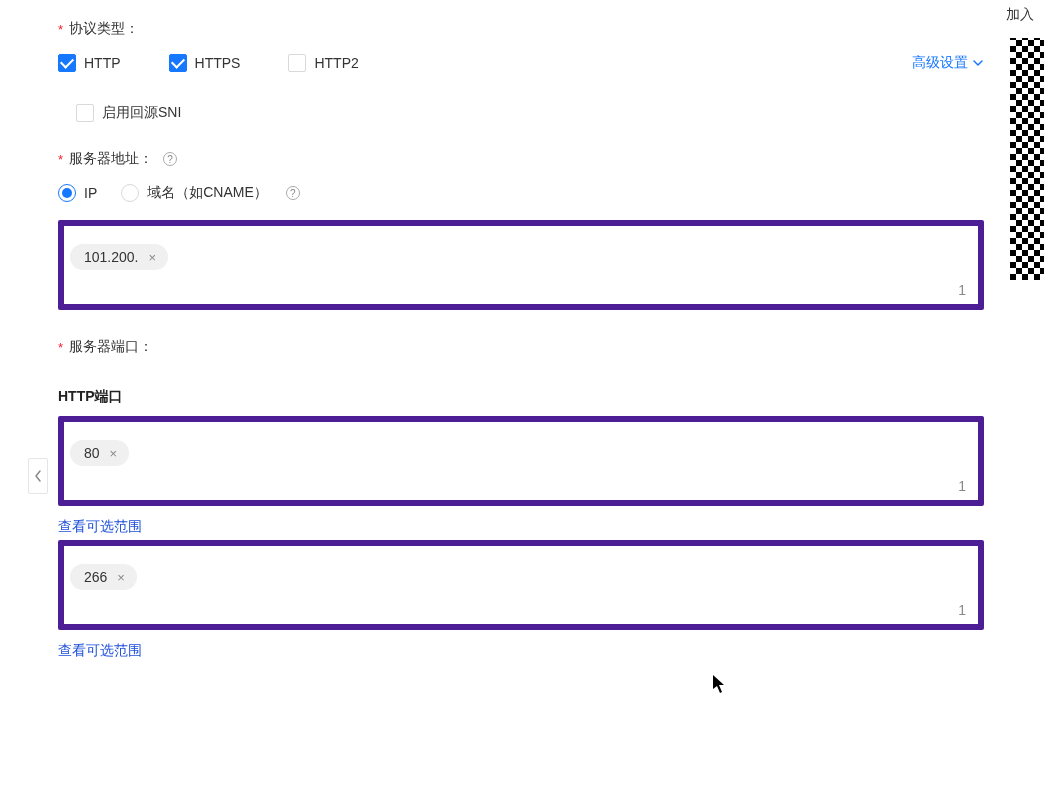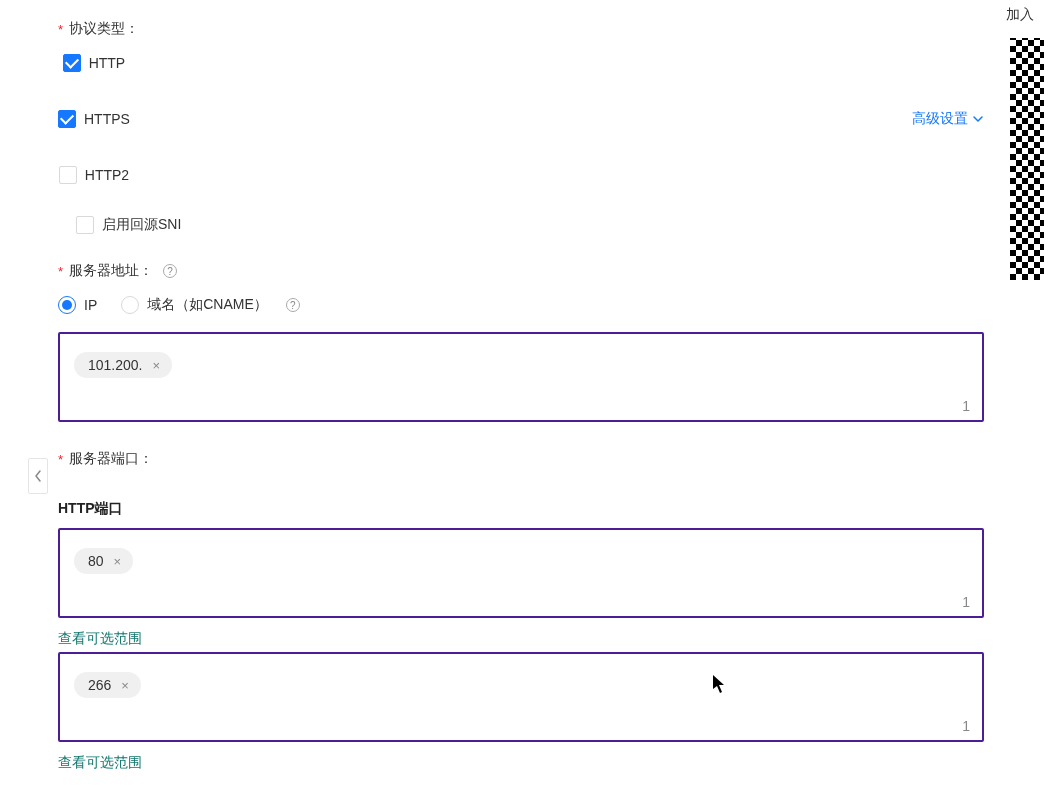--- a/index.html
+++ b/index.html
@@ -44,22 +44,21 @@
       align-items: center;
       justify-content: center;
       font-size: 10px;
       color: #888;
       margin-left: 10px;
       cursor: help;
     }
     .checkbox-row {
       display: flex;
       align-items: center;
-      gap: 38px;
-      flex-direction: column;
+      gap: 48px;
     }
     .checkbox-item {
       display: flex;
       align-items: center;
       gap: 8px;
       cursor: pointer;
     }
     .checkbox-box {
       width: 18px;
       height: 18px;
@@ -140,23 +139,23 @@
       width: 10px;
       height: 10px;
       background: #1677ff;
       border-radius: 50%;
     }
     .radio-label {
       font-size: 14px;
       color: #333;
     }
     .tag-textarea {
-      border: 2px solid #4c1d95;
+      border: 6px solid #4c1d95;
       border-radius: 2px;
-      padding: 18px 14px 26px 14px;
+      padding: 18px 14px 26px 6px;
       min-height: 90px;
       position: relative;
       margin-top: 4px;
     }
     .tag-chip {
       display: inline-flex;
       align-items: center;
       background: #f0f0f0;
       border-radius: 14px;
       padding: 5px 10px 5px 14px;
@@ -178,21 +177,21 @@
       font-size: 14px;
     }
     .port-heading {
       font-weight: 700;
       font-size: 14px;
       color: #222;
       margin-bottom: 10px;
       margin-top: 6px;
     }
     .link {
-      color: #0f766e;
+      color: #1d4ed8;
       font-size: 14px;
       cursor: pointer;
       margin-top: 12px;
       display: inline-block;
     }
 
     
     .side-panel {
       position: absolute;
       right: 0;

